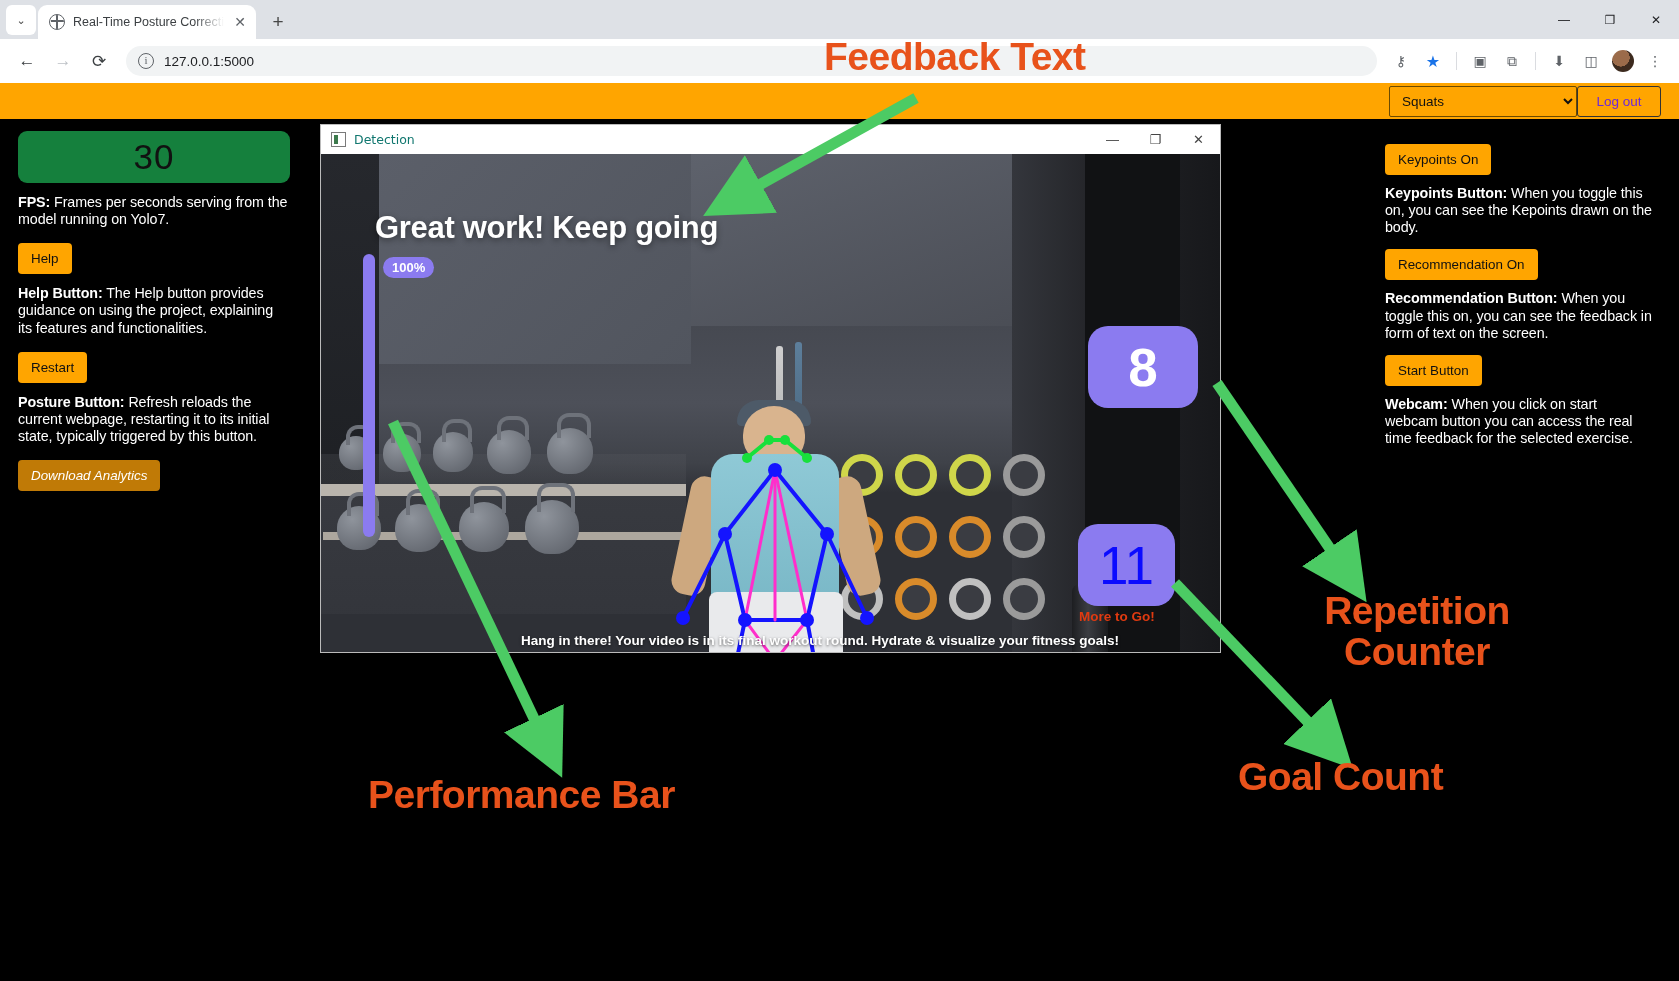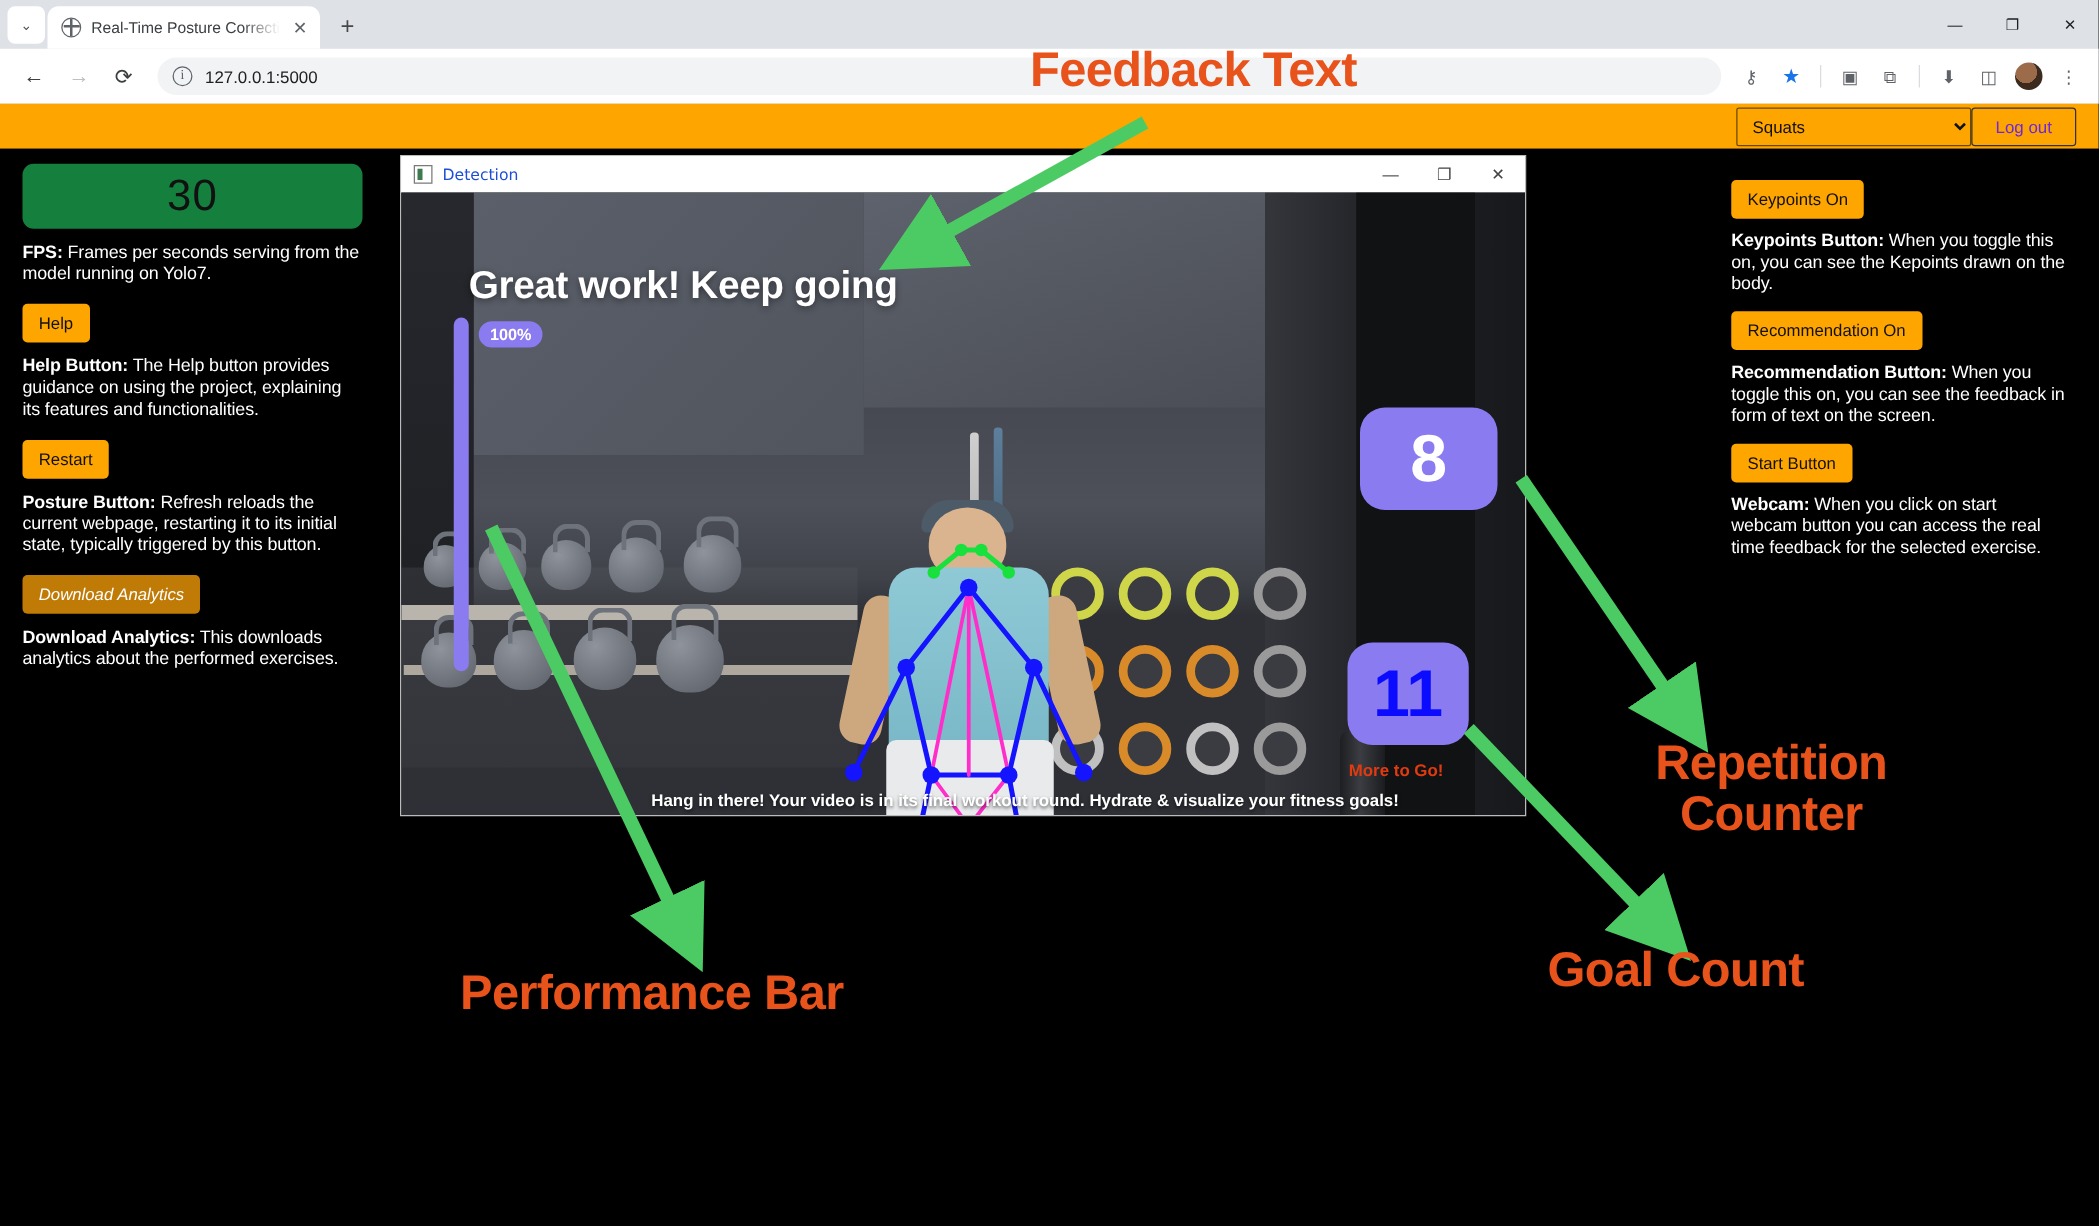--- a/index.html
+++ b/index.html
@@ -165,21 +165,21 @@
   }
   .detect-ico {
     width: 15px; height: 15px; border: 1.5px solid #7a7a7a;
     background: #fff; margin-right: 8px; position: relative;
   }
   .detect-ico::after {
     content: ""; position: absolute; left: 2px; top: 1.5px;
     width: 4px; height: 9px; background: #3d7a4d;
   }
   .detect-name {
-    font-size: 12.5px; color: #1d4ed8;
+    font-size: 12.5px; color: #0f766e;
     font-family: "DejaVu Sans", sans-serif;
   }
   .detect-ctrls {
     margin-left: auto; display: flex; height: 29px;
   }
   .detect-ctrl {
     width: 43px; display: flex; align-items: center;
     justify-content: center; font-size: 13px; color: #444;
   }
 
@@ -295,24 +295,24 @@
     padding: 3px 9px; border-radius: 11px;
   }
   .rep-badge {
     position: absolute; left: 767px; top: 172px;
     width: 110px; height: 82px; border-radius: 20px;
     background: #8b7bf0; color: #fff;
     font-size: 53px; font-weight: bold;
     display: flex; align-items: center; justify-content: center;
   }
   .goal-badge {
-    position: absolute; left: 757px; top: 360px;
+    position: absolute; left: 757px; top: 370px;
     width: 97px; height: 82px; border-radius: 20px;
     background: #8b7bf0; color: #0b0bff;
-    font-size: 53px; font-weight: bold;
+    font-size: 53px; font-weight: normal;
     display: flex; align-items: center; justify-content: center;
   }
   .goal-sub {
     position: absolute; left: 758px; top: 455px;
     font-size: 13.5px; font-weight: bold; color: #e03a10;
   }
   .video-caption {
     position: absolute; left: 200px; bottom: 2px; width: 620px;
     font-size: 13.5px; font-weight: bold; color: #fff;
     line-height: 1.25; text-shadow: 0 1px 3px rgba(0,0,0,.6);
@@ -404,23 +404,20 @@
     <div class="desc">
       <b>Help Button:</b><span> The Help button provides guidance on using the project, explaining its features and functionalities.</span>
     </div>
 
     <button class="btn">Restart</button>
     <div class="desc">
       <b>Posture Button:</b><span> Refresh reloads the current webpage, restarting it to its initial state, typically triggered by this button.</span>
     </div>
 
     <button class="btn btn-dl">Download Analytics</button>
-    <div class="desc">
-      <b>Download Analytics:</b><span> This downloads analytics about the performed exercises.</span>
-    </div>
   </div>
 
   <div class="panel panel-right">
     <div class="top-pad"></div>
     <button class="btn">Keypoints On</button>
     <div class="desc">
       <b>Keypoints Button:</b><span> When you toggle this on, you can see the Kepoints drawn on the body.</span>
     </div>
 
     <button class="btn">Recommendation On</button>

